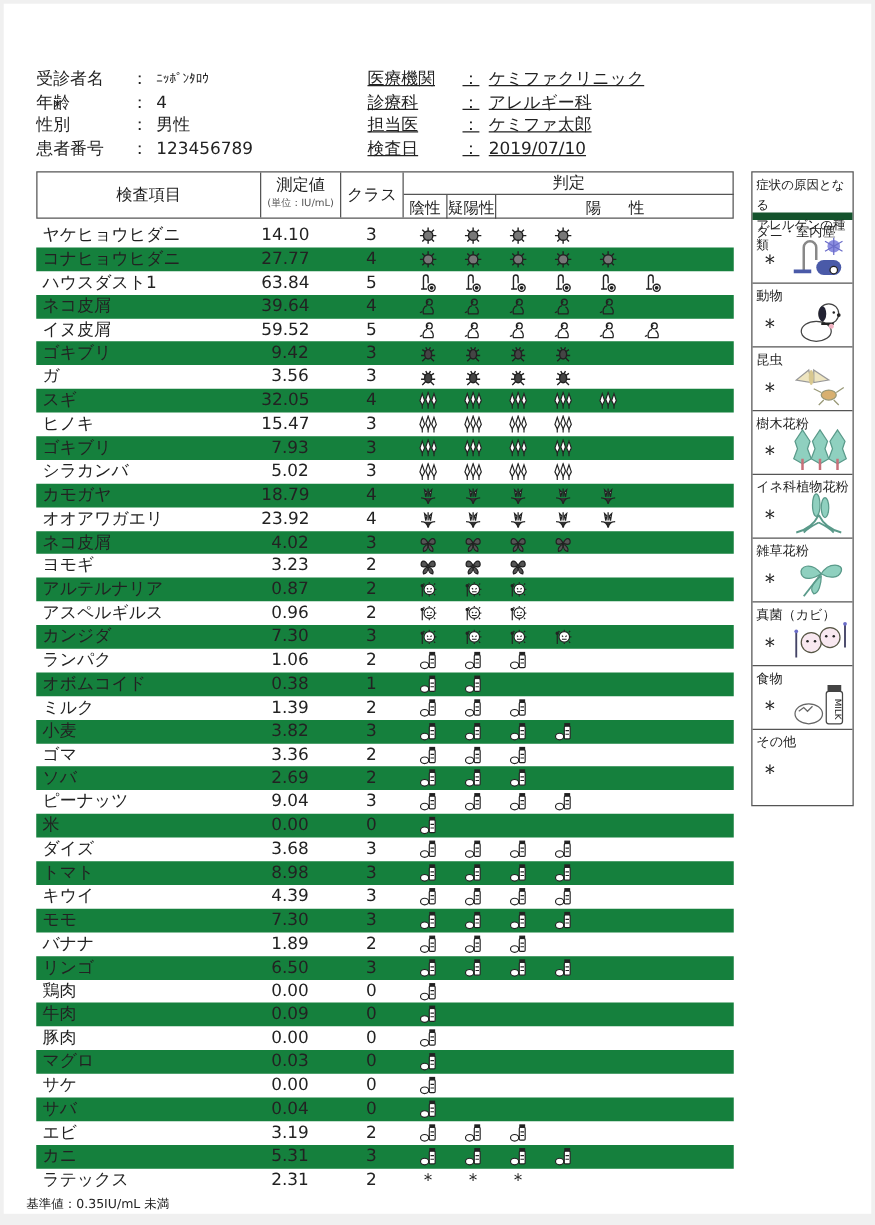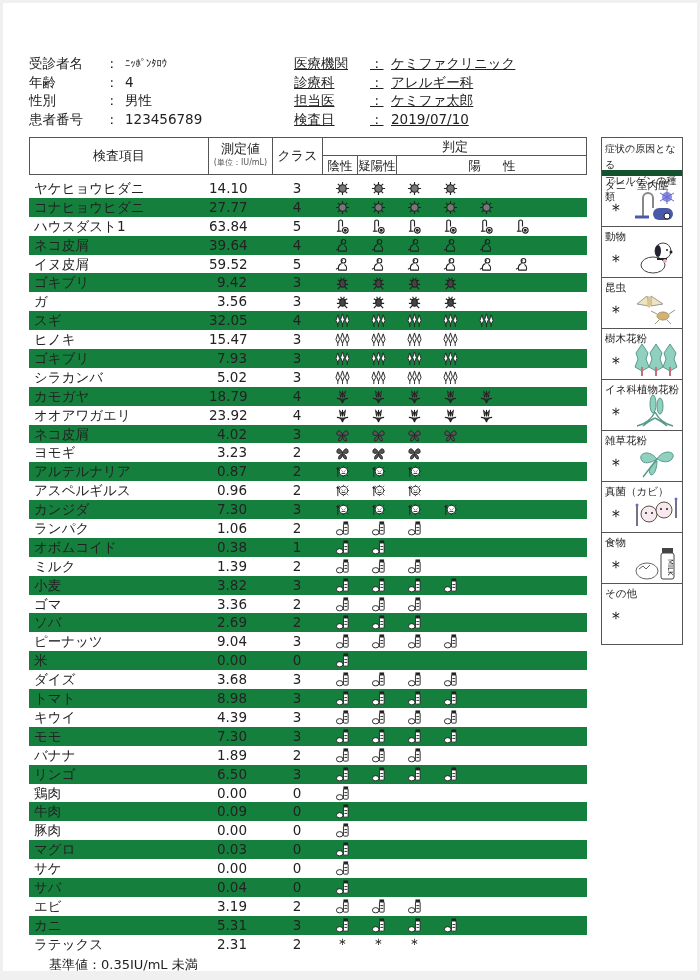--- a/index.html
+++ b/index.html
@@ -33,21 +33,21 @@
 
   .rows { position:absolute; left:26px; top:176px; width:558px; }
   .r { position:relative; height:18.9px; line-height:18.9px; font-size:13.5px; }
   .r.alt { background:#15803d; }
   .r .name { position:absolute; left:5px; top:0; }
   .r .val { position:absolute; left:180px; width:38px; text-align:right; top:0; }
   .r .cls { position:absolute; left:261px; top:0; width:14px; text-align:center; }
   .r .icons { position:absolute; left:306px; top:0; height:100%; }
   .ic { position:absolute; top:2px; width:15px; height:15px; display:flex; align-items:center; justify-content:center; font-size:12px; }
   .ic svg { width:15px; height:15px; }
-  .note { position:absolute; left:46px; top:953px; font-size:13px; }
+  .note { position:absolute; left:18px; top:953px; font-size:10px; }
 
   .side { position:absolute; left:598px; top:134px; width:82px; border:1px solid #555; box-sizing:border-box; }
   .side .shead { height:38px; border-bottom:6px solid #14532d; font-size:10px; line-height:16px; padding:3px 2px 0 3px; box-sizing:border-box; }
   .side .cat { position:relative; height:51px; border-bottom:1px solid #555; box-sizing:border-box; }
   .side .cat:last-child { border-bottom:none;font-family:Liberation Serif, serif; }
   .side .cat .clabel { position:absolute; left:3px; top:3px; font-size:10.5px; white-space:nowrap; }
   .side .cat .star { position:absolute; left:5px; top:22px; font-size:18px; }
   .side .cat .pic { position:absolute; right:3px; top:14px; width:46px; height:34px; }
 </style>
 </head>

